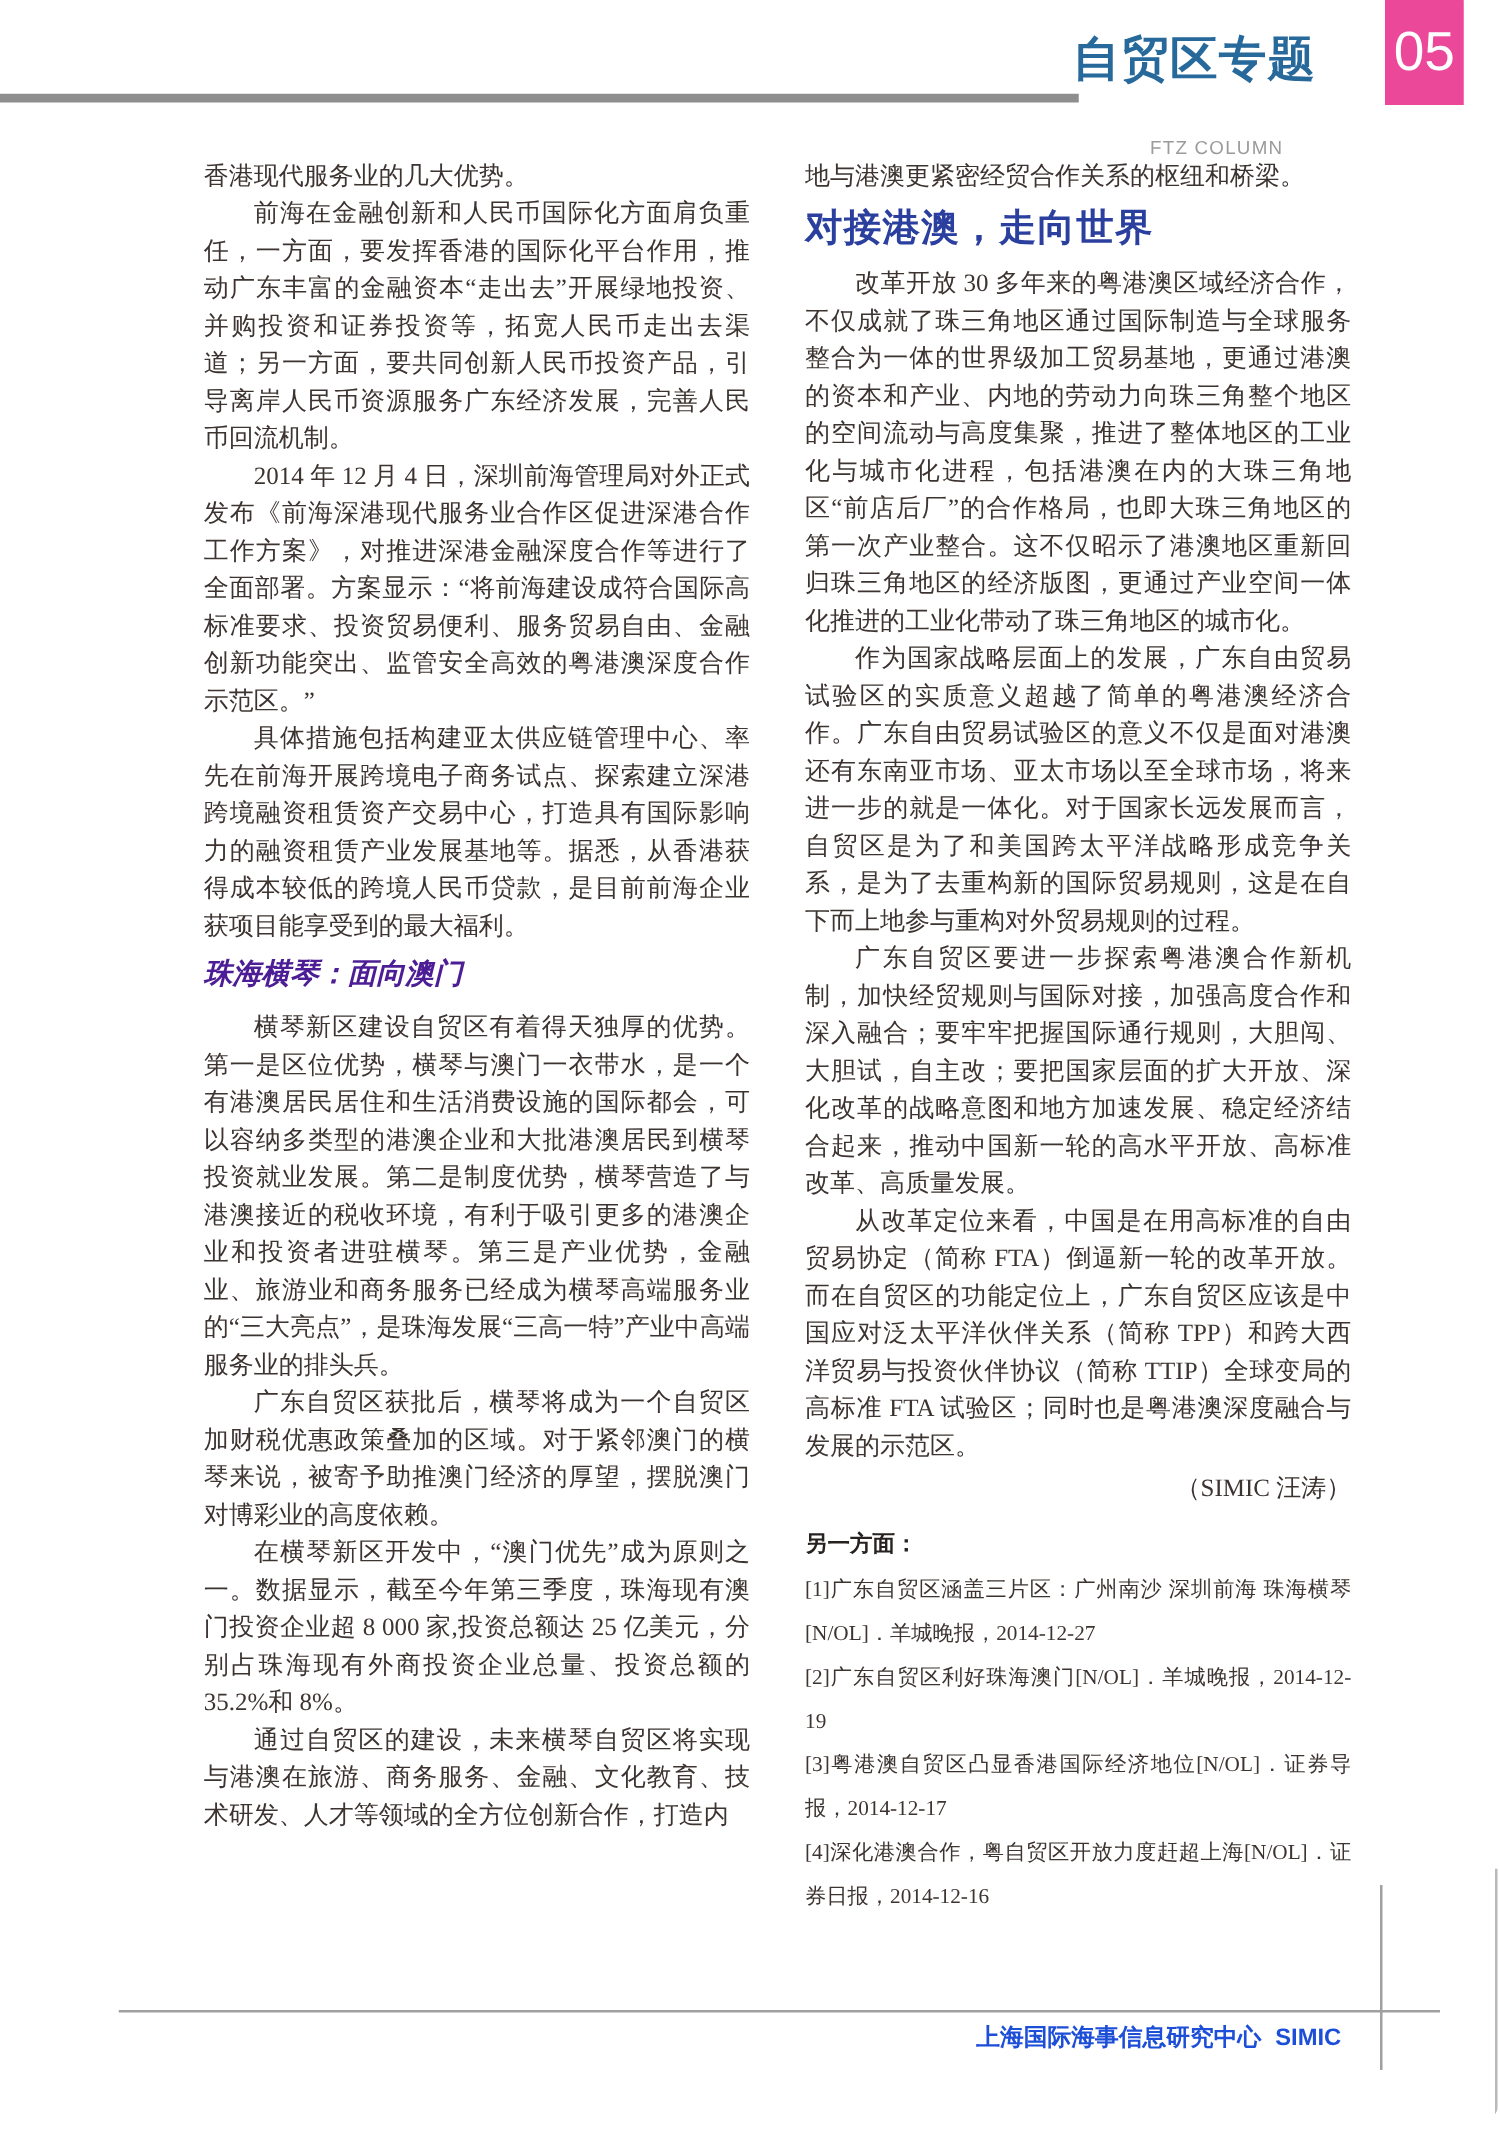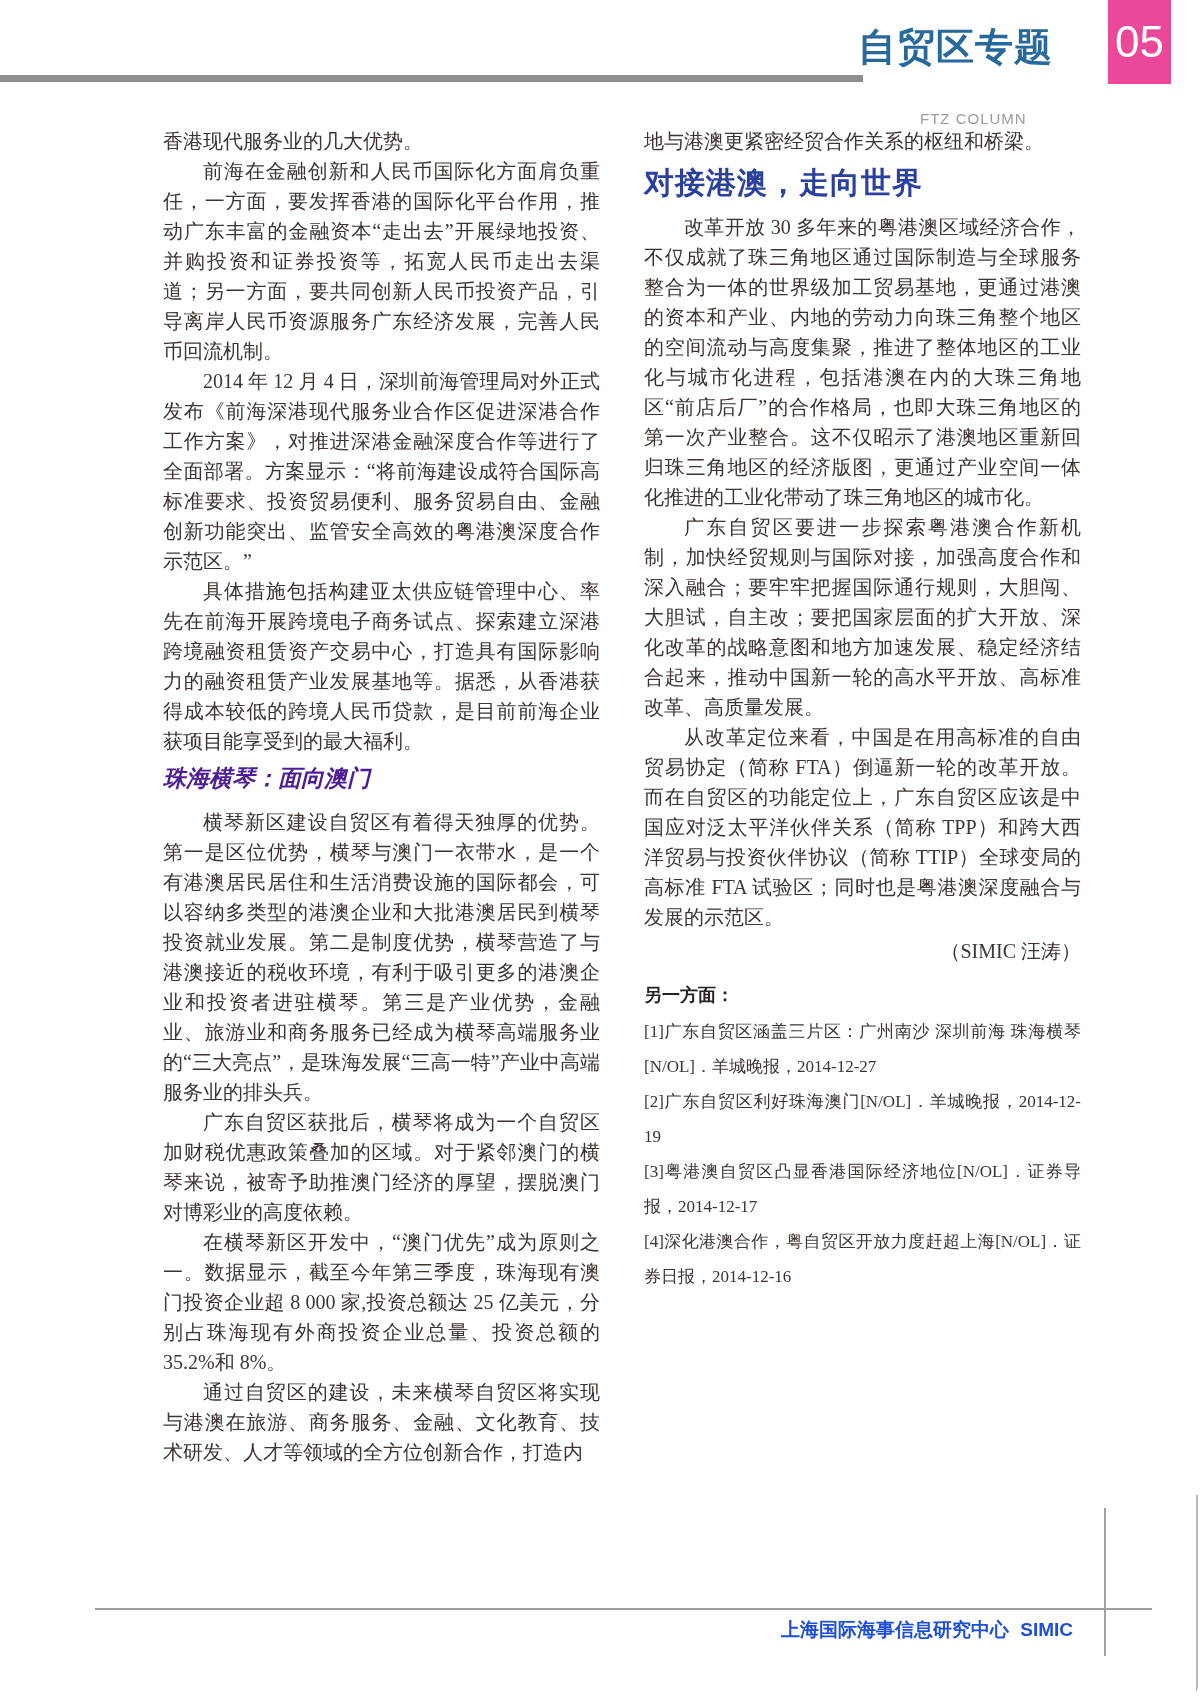--- a/index.html
+++ b/index.html
@@ -114,20 +114,21 @@
     <p>横琴新区建设自贸区有着得天独厚的优势。第一是区位优势，横琴与澳门一衣带水，是一个有港澳居民居住和生活消费设施的国际都会，可以容纳多类型的港澳企业和大批港澳居民到横琴投资就业发展。第二是制度优势，横琴营造了与港澳接近的税收环境，有利于吸引更多的港澳企业和投资者进驻横琴。第三是产业优势，金融业、旅游业和商务服务已经成为横琴高端服务业的“三大亮点”，是珠海发展“三高一特”产业中高端服务业的排头兵。</p>
     <p>广东自贸区获批后，横琴将成为一个自贸区加财税优惠政策叠加的区域。对于紧邻澳门的横琴来说，被寄予助推澳门经济的厚望，摆脱澳门对博彩业的高度依赖。</p>
     <p>在横琴新区开发中，“澳门优先”成为原则之一。数据显示，截至今年第三季度，珠海现有澳门投资企业超 8 000 家,投资总额达 25 亿美元，分别占珠海现有外商投资企业总量、投资总额的 35.2%和 8%。</p>
     <p>通过自贸区的建设，未来横琴自贸区将实现与港澳在旅游、商务服务、金融、文化教育、技术研发、人才等领域的全方位创新合作，打造内</p>
   </section>
 
   <section class="col col-right">
     <p class="noindent">地与港澳更紧密经贸合作关系的枢纽和桥梁。</p>
     <h2 class="article-heading">对接港澳，走向世界</h2>
     <p>改革开放 30 多年来的粤港澳区域经济合作，不仅成就了珠三角地区通过国际制造与全球服务整合为一体的世界级加工贸易基地，更通过港澳的资本和产业、内地的劳动力向珠三角整个地区的空间流动与高度集聚，推进了整体地区的工业化与城市化进程，包括港澳在内的大珠三角地区“前店后厂”的合作格局，也即大珠三角地区的第一次产业整合。这不仅昭示了港澳地区重新回归珠三角地区的经济版图，更通过产业空间一体化推进的工业化带动了珠三角地区的城市化。</p>
+    <p>作为国家战略层面上的发展，广东自由贸易试验区的实质意义超越了简单的粤港澳经济合作。广东自由贸易试验区的意义不仅是面对港澳还有东南亚市场、亚太市场以至全球市场，将来进一步的就是一体化。对于国家长远发展而言，自贸区是为了和美国跨太平洋战略形成竞争关系，是为了去重构新的国际贸易规则，这是在自下而上地参与重构对外贸易规则的过程。</p>
     <p>广东自贸区要进一步探索粤港澳合作新机制，加快经贸规则与国际对接，加强高度合作和深入融合；要牢牢把握国际通行规则，大胆闯、大胆试，自主改；要把国家层面的扩大开放、深化改革的战略意图和地方加速发展、稳定经济结合起来，推动中国新一轮的高水平开放、高标准改革、高质量发展。</p>
     <p>从改革定位来看，中国是在用高标准的自由贸易协定（简称 FTA）倒逼新一轮的改革开放。而在自贸区的功能定位上，广东自贸区应该是中国应对泛太平洋伙伴关系（简称 TPP）和跨大西洋贸易与投资伙伴协议（简称 TTIP）全球变局的高标准 FTA 试验区；同时也是粤港澳深度融合与发展的示范区。</p>
     <p class="byline">（SIMIC  汪涛）</p>
     <h4 class="ref-title">另一方面：</h4>
     <p class="ref">[1]广东自贸区涵盖三片区：广州南沙 深圳前海 珠海横琴[N/OL]．羊城晚报，2014-12-27</p>
     <p class="ref">[2]广东自贸区利好珠海澳门[N/OL]．羊城晚报，2014-12-19</p>
     <p class="ref">[3]粤港澳自贸区凸显香港国际经济地位[N/OL]．证券导报，2014-12-17</p>
     <p class="ref">[4]深化港澳合作，粤自贸区开放力度赶超上海[N/OL]．证券日报，2014-12-16</p>
   </section>
 

